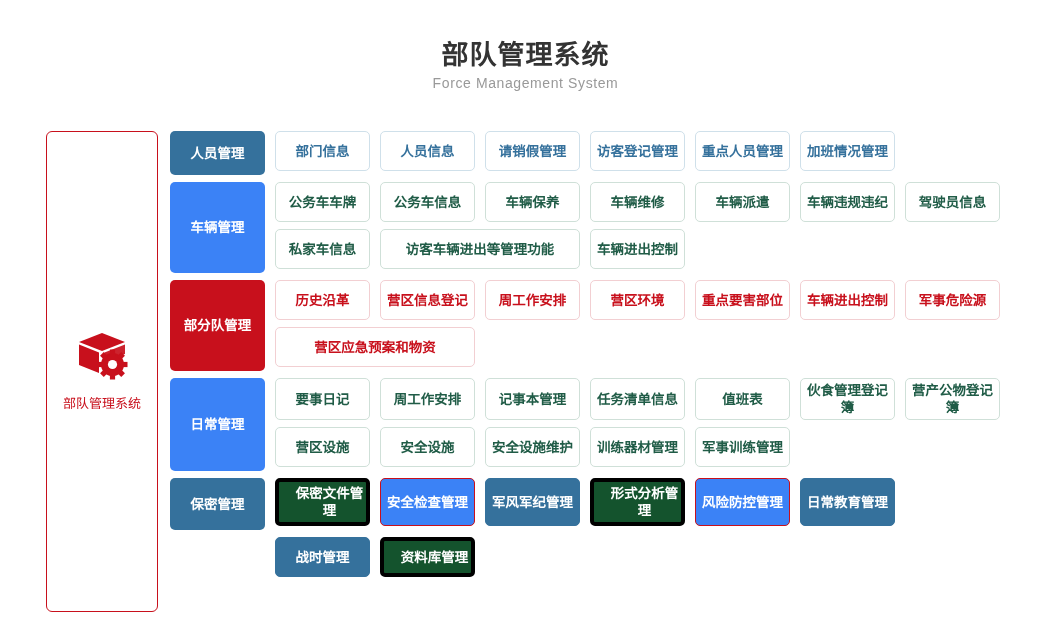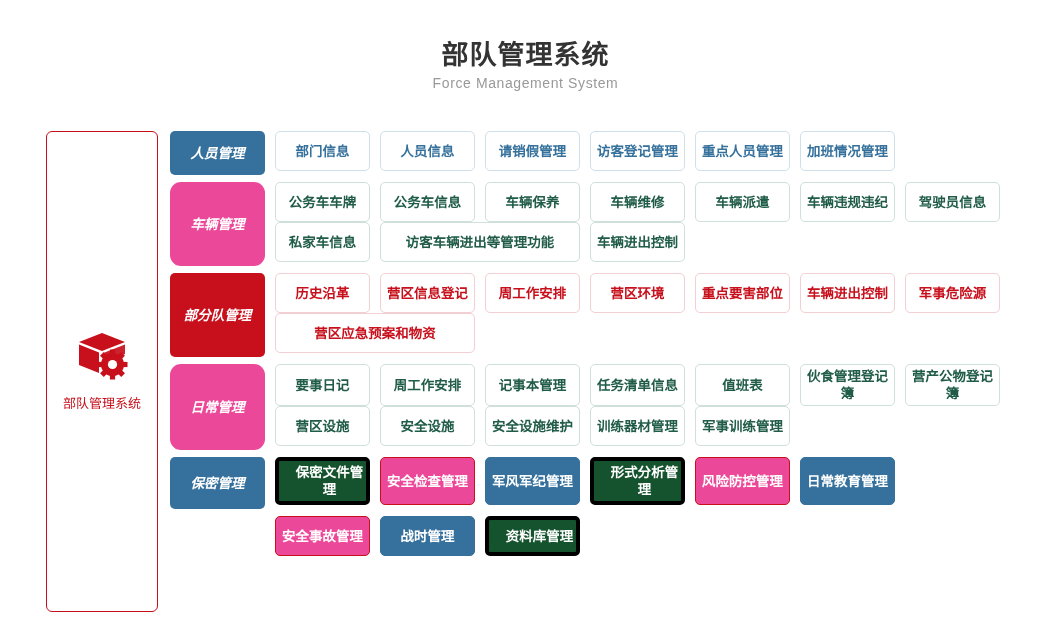--- a/index.html
+++ b/index.html
@@ -94,39 +94,39 @@
     color: #ffffff;
     font-size: 13.5px;
     font-weight: bold;
     display: flex;
     align-items: center;
     justify-content: center;
     text-align: center;
     line-height: 17px;
     padding: 0 8px;
     box-sizing: border-box;
-    font-style: italic;
   }
   .cat.blue  { background: #35719c; }
-  .cat.green { background: #ec4899; border-radius: 11px; }
+  .cat.green { background: #3b82f6; }
   .cat.red   { background: #c8101c; }
 
   .cat-spacer {
     width: 95px;
     flex: 0 0 95px;
   }
 
   .items {
     margin-left: 10px;
     flex: 1 1 auto;
     display: flex;
     flex-direction: column;
   }
   .item-line {
     display: flex;
+    margin-bottom: 7px;
   }
   .item-line:last-child { margin-bottom: 4px; }
 
   .btn {
     width: 95px;
     flex: 0 0 95px;
     min-height: 40px;
     box-sizing: border-box;
     border-radius: 5px;
     display: flex;
@@ -144,21 +144,21 @@
   .btn:last-child { margin-right: 0; }
 
   
   .btn.o-blue  { border: 1px solid #cfe0ea; color: #35719c; }
   .btn.o-green { border: 1px solid #cfe0d8; color: #205c47; }
   .btn.o-red   { border: 1px solid #f2cfd2; color: #c8101c; }
 
   
   .btn.f-blue  { background: #35719c; color: #ffffff; border: 1px solid #35719c; }
   .btn.f-green { background: #14532d; color: #ffffff; border: 4px solid #000000; padding-left: 16px; }
-  .btn.f-red   { background: #ec4899; color: #ffffff; border: 1px solid #c8101c; }
+  .btn.f-red   { background: #3b82f6; color: #ffffff; border: 1px solid #c8101c; }
 
   
   .btn.w2 { width: 200px; flex: 0 0 200px; }
 </style>
 </head>
 <body>
 
 <div class="header">
   <div class="header-title">部队管理系统</div>
   <div class="header-sub">Force Management System</div>
@@ -268,21 +268,20 @@
             <div class="btn f-green">形式分析管理</div>
             <div class="btn f-red">风险防控管理</div>
             <div class="btn f-blue">日常教育管理</div>
           </div>
         </div>
       </div>
       <div class="row">
         <div class="cat-spacer"></div>
         <div class="items">
           <div class="item-line">
-            <div class="btn f-red">安全事故管理</div>
             <div class="btn f-blue">战时管理</div>
             <div class="btn f-green">资料库管理</div>
           </div>
         </div>
       </div>
     </div>
 
 </div>
 
 </body></html>

